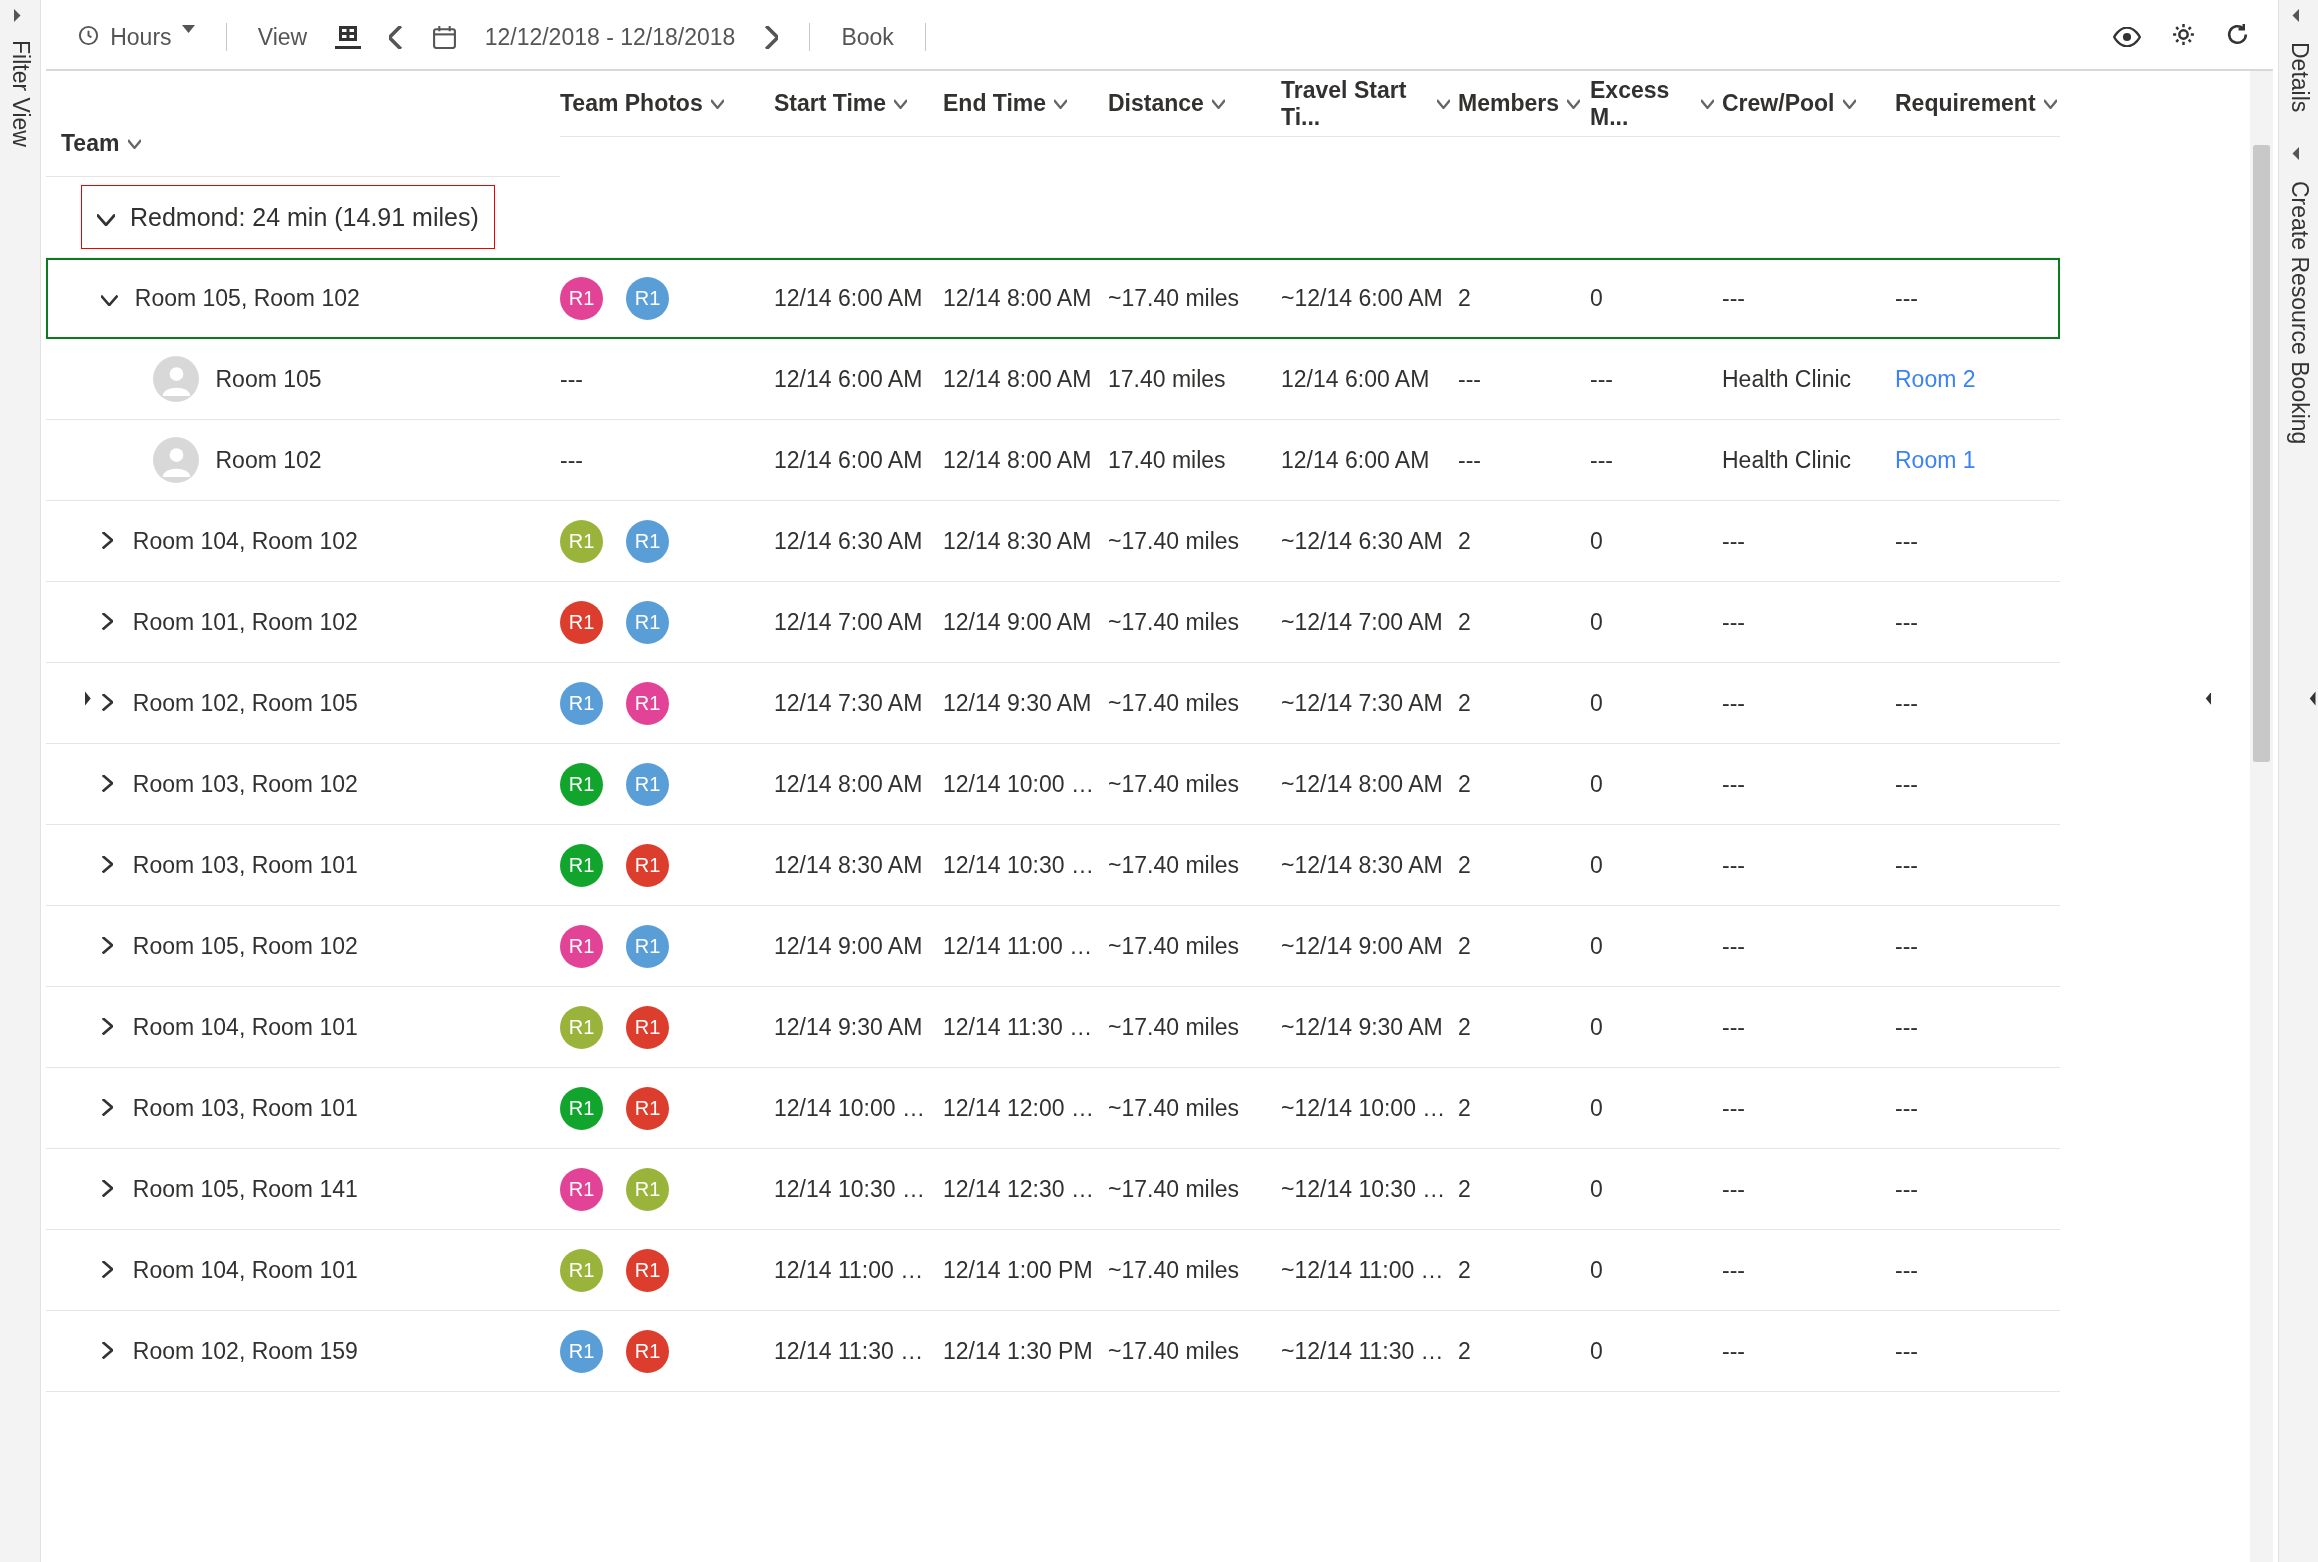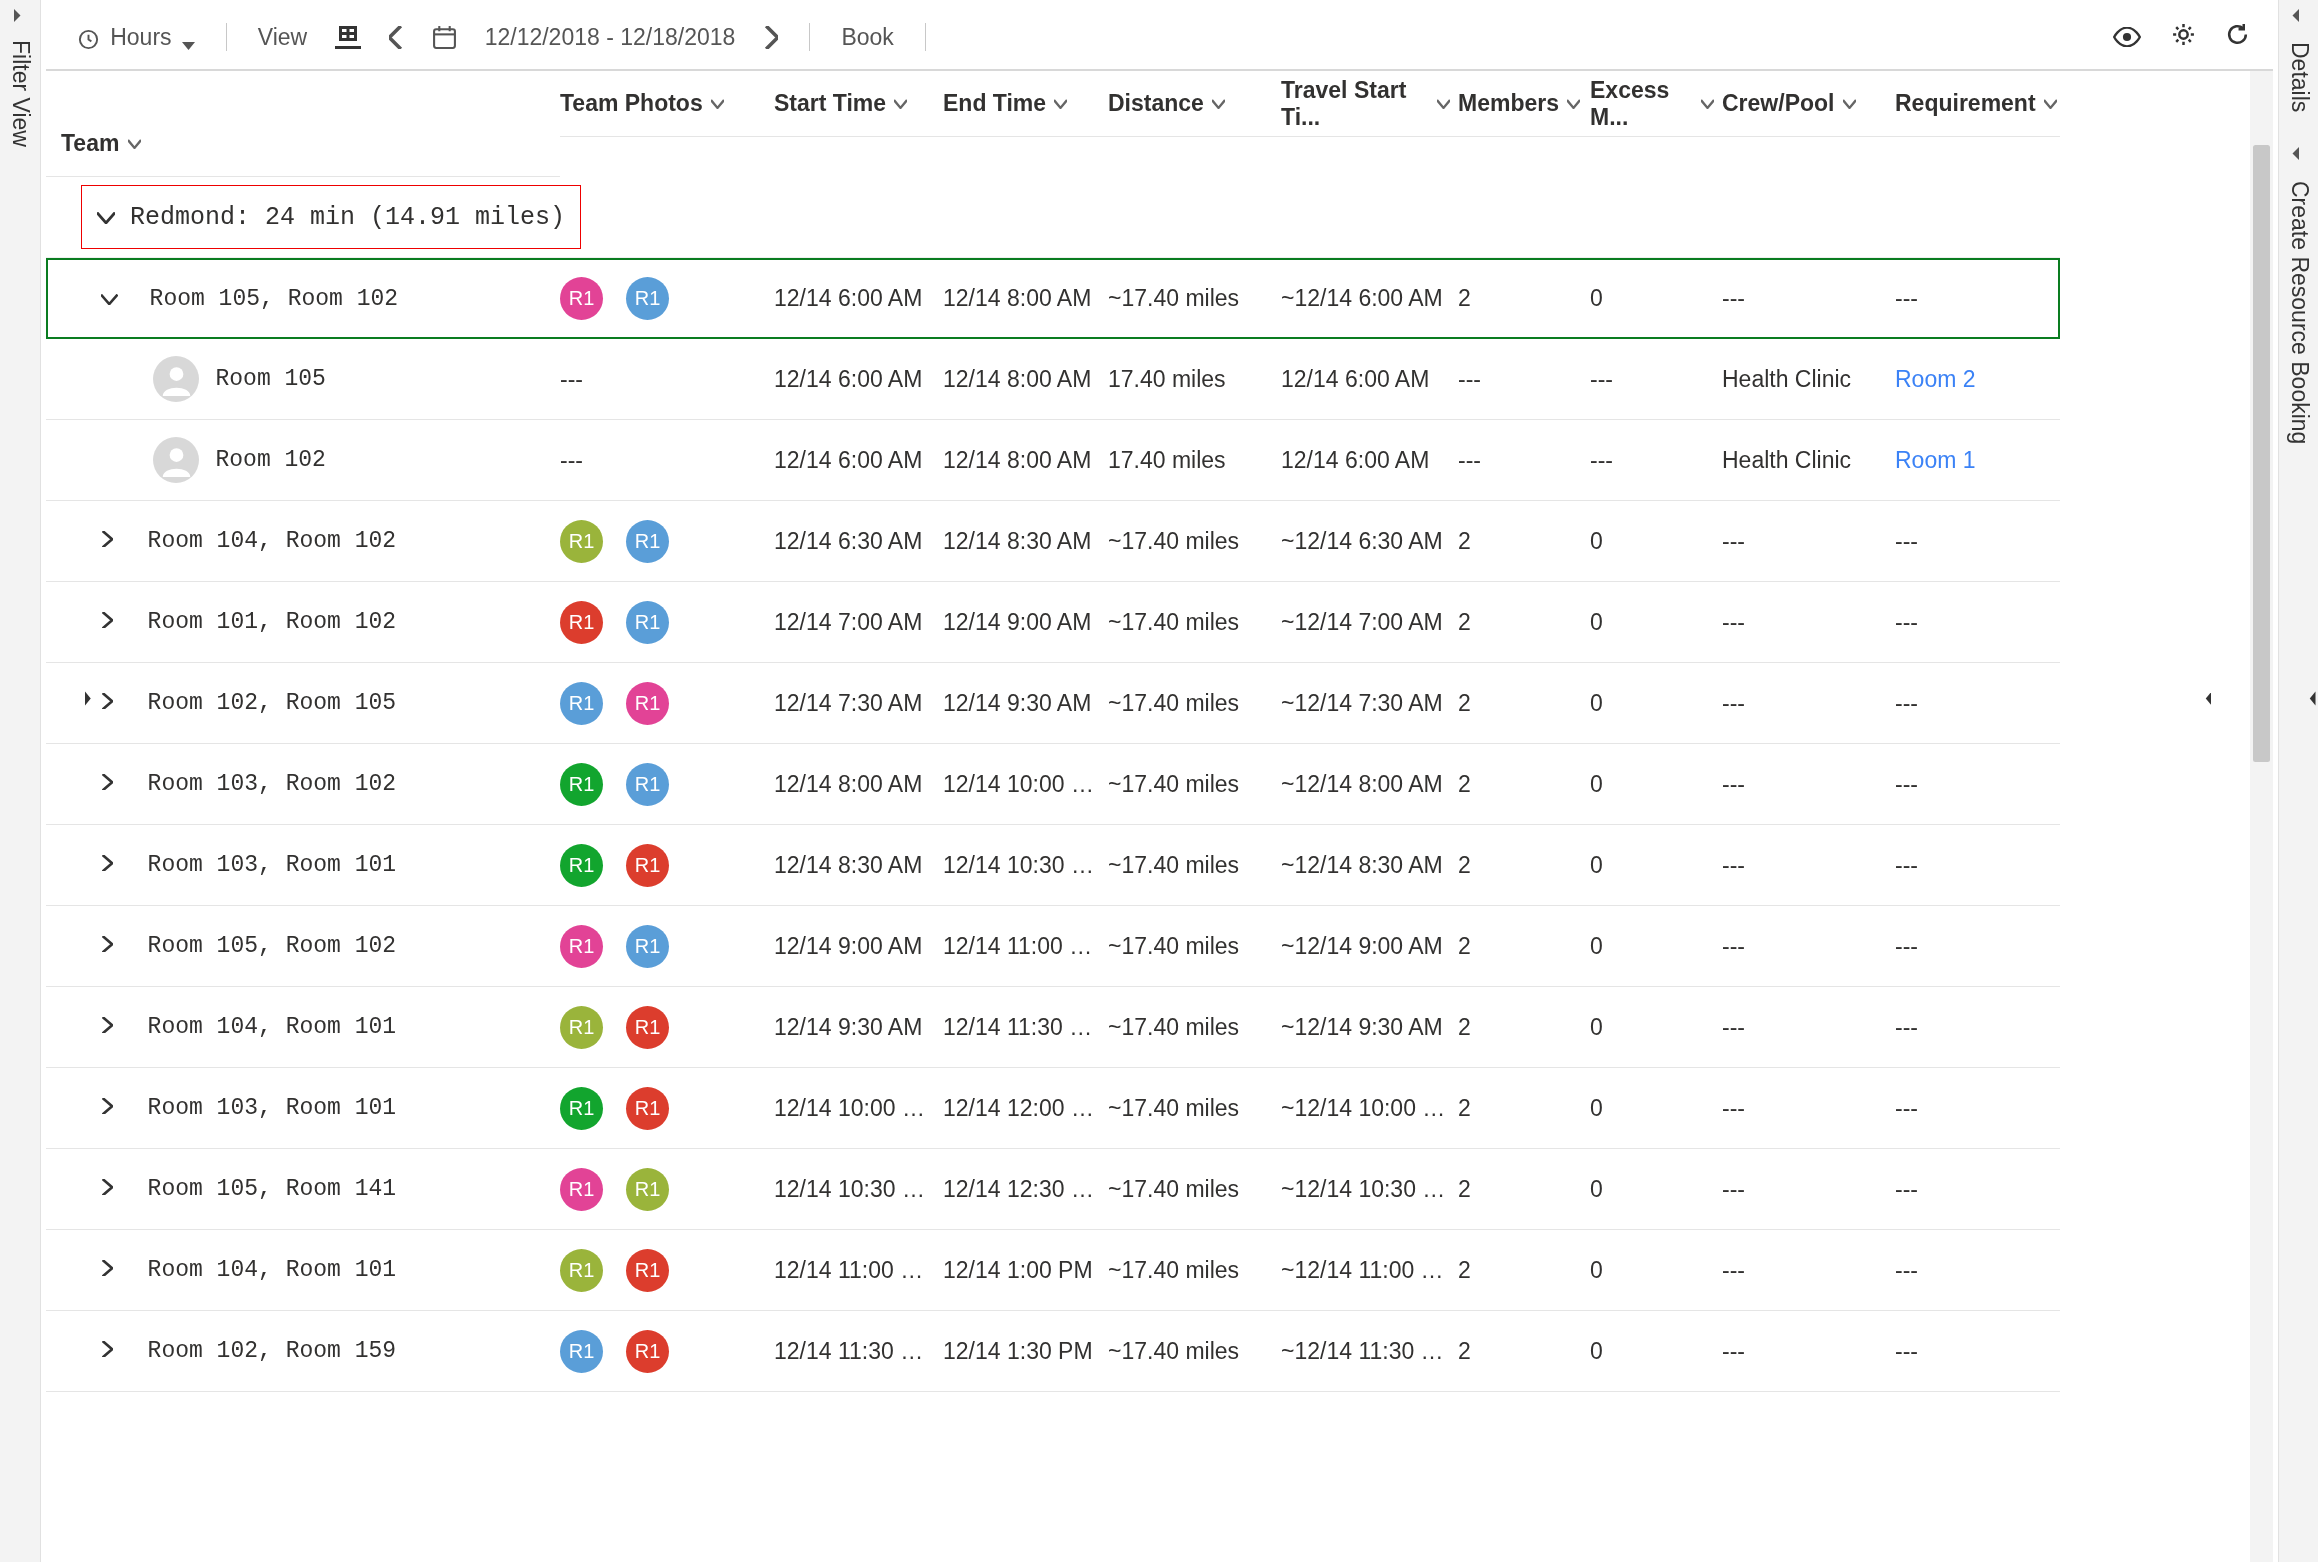--- a/index.html
+++ b/index.html
@@ -12,38 +12,38 @@
 .side-panel .arrow { font-size: 16.5px; color: #555; margin-bottom: 11.5px; }
 .side-label { writing-mode: vertical-rl; font-size: 23px; color: #333; padding-top: 3.3px; white-space: nowrap; }
 .side-right-stack { display: flex; flex-direction: column; align-items:center; gap: 33px; }
 .side-right-stack .side-label { padding-top: 5px; }
 
 .main { flex: 1; display: flex; flex-direction: column; position: relative; }
 
 
 .toolbar { height: 66px; border-bottom: 2.5px solid #d8d8d8; display: flex; align-items: center; padding: 0 23px; gap: 11.5px; margin: 5px 5px 0 5px; }
 .toolbar .sep { width: 0.8px; height: 28px; background: #c8c8c8; margin: 0 11.5px; }
-.tb-item { display:inline-flex; align-items:flex-end; gap: 10px; color:#555; font-size: 23px; cursor: pointer; padding: 6.6px 8.2px; }
+.tb-item { display:inline-flex; align-items:flex-start; gap: 10px; color:#555; font-size: 23px; cursor: pointer; padding: 6.6px 8.2px; }
 .tb-ico { display:inline-block; width: 23px; height: 23px; }
 .spacer { flex: 1; }
 .tool-right > * { margin-left: 23px; cursor: pointer; }
 .toolbar .grid-ico svg { border-bottom: 3.3px solid #333; padding-bottom: 5px; }
 
 
 .grid-wrap { flex: 1; display: flex; margin: 0 5px; }
 .table-and-pager { flex:1; display:flex; flex-direction: column; }
 .table { flex:1; position: relative; }
 thead, tbody, tr { display: contents; }
 table { display: grid; width: 100%; border-collapse: collapse;
   grid-template-columns: 514px 214px 169px 165px 173px 177px 132px 132px 173px 165px; }
 th { text-align: left; font-weight: 600; font-size: 23px; height: 66px; display:flex; align-items:center; border-bottom: 0.8px solid #e5e5e5; padding-right: 8.2px; position: relative; }
 th .chev { font-size: 16.5px; color: #666; margin-left: 8.2px; }
 th:first-child { padding-left: 15px; margin-top: 40px; }
 td { display:flex; align-items:center; font-size: 23px; height: 81px; border-bottom: 0.8px solid #e5e5e5; white-space: nowrap; overflow: hidden; text-overflow: ellipsis; padding-right: 8.2px; }
-td:first-child { padding-left: 20px; font-family: Liberation Mono, monospace; }
+td:first-child { padding-left: 20px; }
 
 tr.group > td { grid-column: 1 / -1; border-bottom: 0.8px solid #f0f0f0; }
 .group-box { border: 1.6px solid #e00; padding: 16.5px 15px; margin: 11.5px 8.2px 11.5px 15px; display:inline-flex; align-items:center; font-size: 25px; }
 .group-box .gchev { margin-right: 15px; }
 
 tr.hl > td { border-top: 2.5px solid #0a7c20; border-bottom: 2.5px solid #0a7c20; }
 tr.hl > td:first-child { border-left: 2.5px solid #0a7c20; }
 tr.hl > td:last-child  { border-right: 2.5px solid #0a7c20; }
 
 .row-exp { display:inline-flex; align-items:center; }

